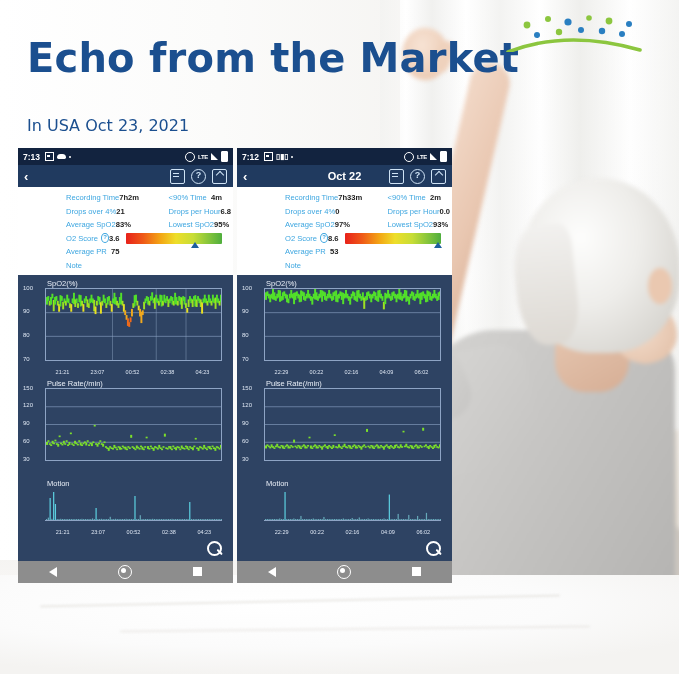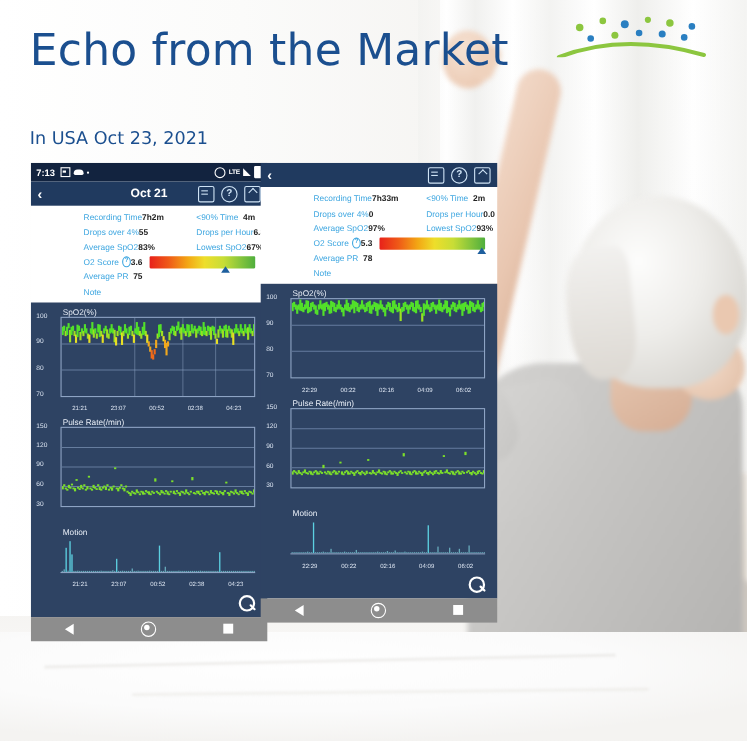--- a/index.html
+++ b/index.html
@@ -108,41 +108,41 @@
   .p-hand2{
     position:absolute;left:612px;top:300px;width:64px;height:64px;
     background:radial-gradient(ellipse at 40% 40%,#f4ddcc,#e0bda4);
     border-radius:46% 50% 44% 52%;
     transform:rotate(-18deg);
   }
   .blurwrap{filter:blur(2.2px);}
 
   
   .hero-title{
-    position:absolute;left:27px;top:23px;
+    position:absolute;left:27px;top:35px;
     font-size:40px;color:#1b4f8f;letter-spacing:.2px;
     font-family:"DejaVu Sans", sans-serif;
-    font-weight:400;white-space:nowrap;
+    font-weight:700;white-space:nowrap;
   }
   .hero-sub{
     position:absolute;left:27px;top:116px;
     font-size:16px;color:#1b4f8f;white-space:nowrap;
     font-family:"DejaVu Sans", sans-serif;
   }
 
   
   .logo{position:absolute;left:462px;top:12px;width:205px;height:72px;}
   .logo-word{position:absolute;left:8px;top:30px;font-size:30px;font-weight:bold;white-space:nowrap;}
   .lg-woody{color:#7fb63c;}
   .lg-knows{color:#2a7fc1;}
   .lg-reg{color:#2a7fc1;font-size:13px;vertical-align:super;}
 
   
   .phone{position:absolute;width:215px;}
-  #phone1{left:28px;top:148px;}
+  #phone1{left:18px;top:148px;}
   #phone2{left:237px;top:148px;}
 
   .statusbar{
     height:17px;background:#12233f;color:#ffffff;
     display:flex;align-items:center;padding:0 5px;
     font-size:8.5px;font-weight:bold;
   }
   .sb-time{margin-right:5px;}
   .sb-left-icons{display:flex;gap:3px;align-items:center;}
   .sb-right{margin-left:auto;display:flex;gap:3px;align-items:center;}
@@ -298,21 +298,20 @@
     <span class="sb-right">
       <span class="sb-clock"></span>
       <span class="sb-lte">LTE</span>
       <span class="sb-sig"></span>
       <span class="sb-bat"></span>
     </span>
   </div>
 
   <div class="appbar">
     <span class="ab-back">‹</span>
-    <span class="ab-title">Oct 21</span>
     <span class="ab-icons">
       <span class="icobox"></span>
       <span class="icohelp">?</span>
       <span class="icoshare"></span>
     </span>
   </div>
 
   <div class="summary">
     <div class="srow">
       <span class="scell">
@@ -320,35 +319,35 @@
         <span class="sval">7h2m</span>
       </span>
       <span class="scell">
         <span class="slabel">&lt;90% Time</span>
         <span class="sval">4m</span>
       </span>
     </div>
     <div class="srow">
       <span class="scell">
         <span class="slabel">Drops over 4%</span>
-        <span class="sval">55</span>
+        <span class="sval">21</span>
       </span>
       <span class="scell">
         <span class="slabel">Drops per Hour</span>
         <span class="sval">6.8</span>
       </span>
     </div>
     <div class="srow">
       <span class="scell">
         <span class="slabel">Average SpO2</span>
         <span class="sval">83%</span>
       </span>
       <span class="scell">
         <span class="slabel">Lowest SpO2</span>
-        <span class="sval">67%</span>
+        <span class="sval">95%</span>
       </span>
     </div>
     <div class="srow">
       <span class="scell">
         <span class="slabel">O2 Score</span>
         <span class="qmark">?</span>
         <span class="sval">3.6</span>
       </span>
       <span class="gradwrap">
         <span class="grad"></span>
@@ -780,23 +779,38 @@
   </div>
 
   <div class="navbar">
     <span class="nb-back"></span>
     <span class="nb-home"></span>
     <span class="nb-rec"></span>
   </div>
 </div>
 
 <div class="phone" id="phone2">
+  <div class="statusbar">
+    <span class="sb-time">7:12</span>
+    <span class="sb-left-icons">
+      <span class="sb-sq"></span>
+      <span class="sb-ico">▯▮▯</span>
+      <span class="sb-dot"></span>
+    </span>
+    <span class="sb-right">
+      <span class="sb-clock"></span>
+      <span class="sb-lte">LTE</span>
+      <span class="sb-sig"></span>
+      <span class="sb-bat"></span>
+    </span>
+  </div>
 
   <div class="appbar">
     <span class="ab-back">‹</span>
+    <span class="ab-title">Oct 22</span>
     <span class="ab-icons">
       <span class="icobox"></span>
       <span class="icohelp">?</span>
       <span class="icoshare"></span>
     </span>
   </div>
 
   <div class="summary">
     <div class="srow">
       <span class="scell">
@@ -825,31 +839,31 @@
       </span>
       <span class="scell">
         <span class="slabel">Lowest SpO2</span>
         <span class="sval">93%</span>
       </span>
     </div>
     <div class="srow">
       <span class="scell">
         <span class="slabel">O2 Score</span>
         <span class="qmark">?</span>
-        <span class="sval">5.3</span>
+        <span class="sval">8.6</span>
       </span>
       <span class="gradwrap">
         <span class="grad"></span>
         <span class="marker" id="m2" style="left: calc(97% - 10px);"></span>
       </span>
     </div>
     <div class="srow">
       <span class="scell">
         <span class="slabel">Average PR</span>
-        <span class="sval">78</span>
+        <span class="sval">53</span>
       </span>
       <span class="scell"></span>
     </div>
     <div class="srow note-row">
       <span class="slabel">Note</span>
     </div>
   </div>
 
   <div class="charts">
     <div class="chartblk">

